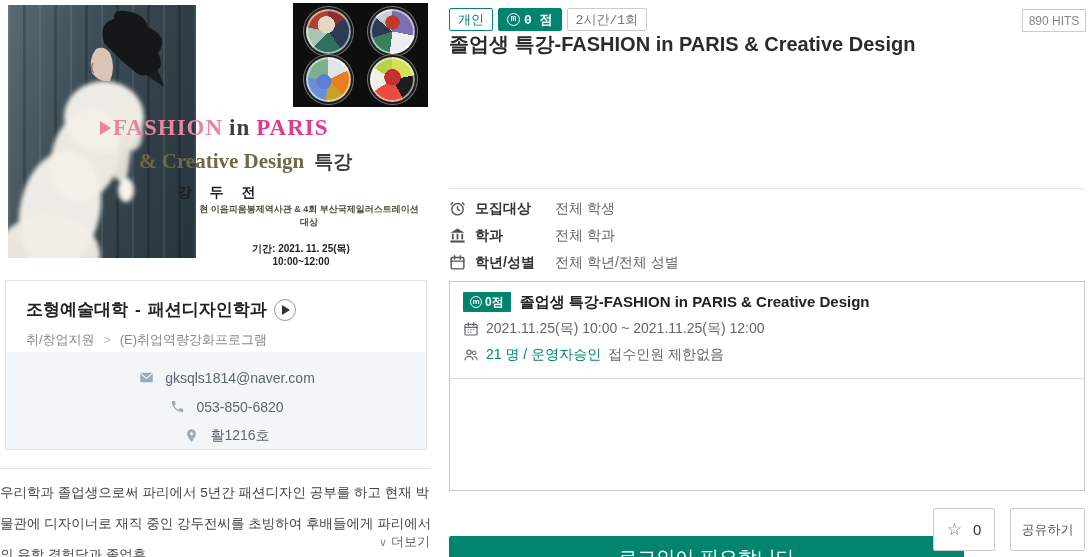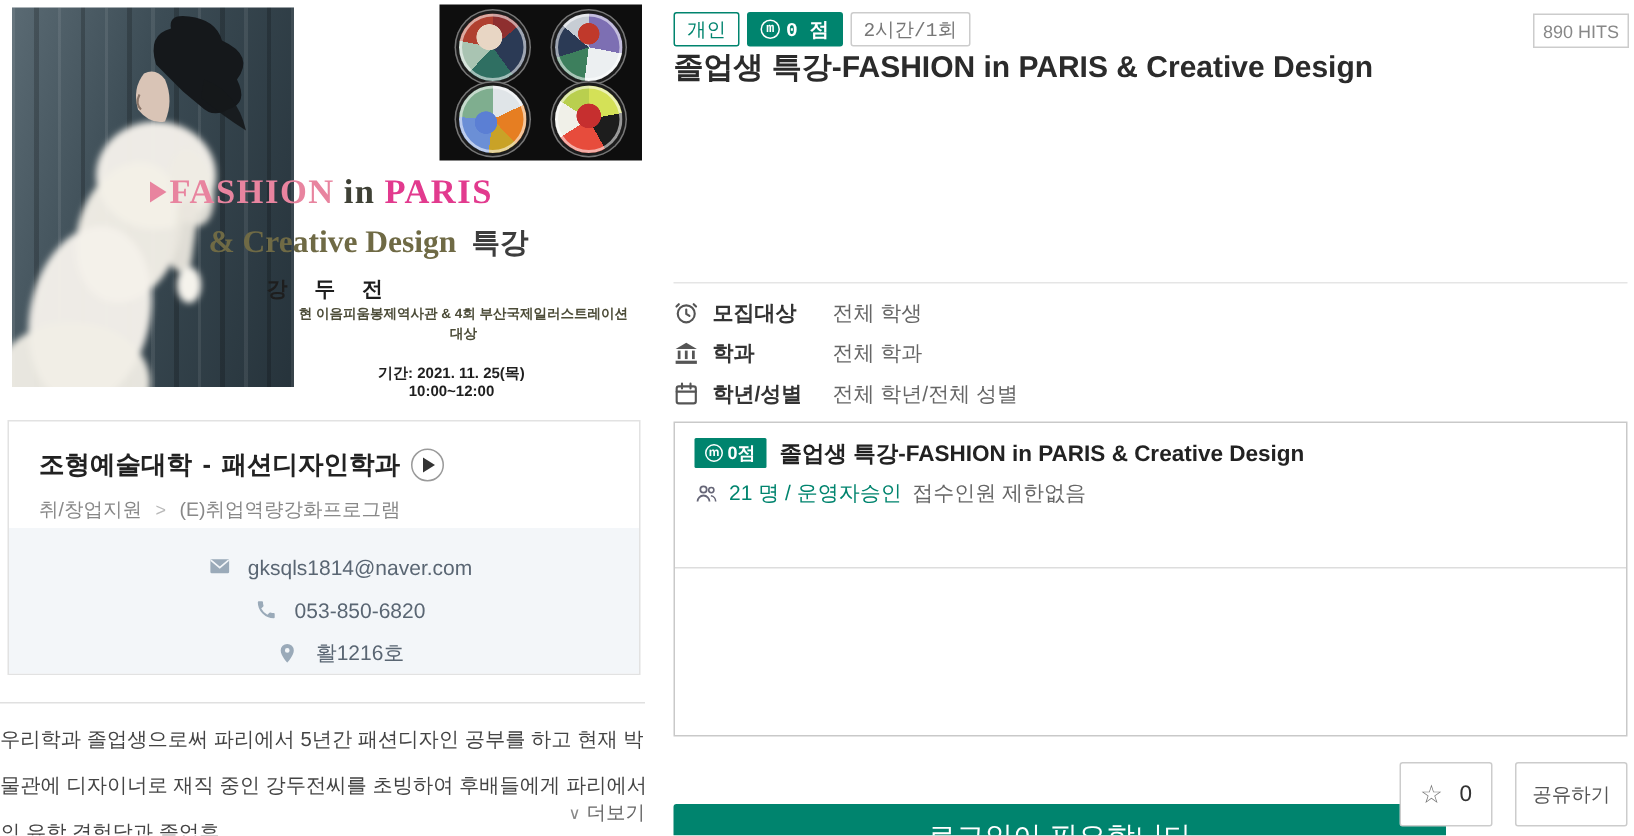--- a/index.html
+++ b/index.html
@@ -247,20 +247,28 @@
   <div class="session-box">
     <div class="session-title-row">
       <span class="session-badge">
         <span class="m-circle">m</span>
         <span>0점</span>
       </span>
       <span class="session-title">졸업생 특강-FASHION in PARIS &amp; Creative Design</span>
     </div>
     <div class="session-row">
       <svg viewBox="0 0 24 24">
+          <rect x="3" y="5" width="18" height="16" rx="1.5" fill="none" stroke="#667" stroke-width="1.8"></rect>
+          <path d="M3 9.5h18M8 2.5V7M16 2.5V7" stroke="#667" stroke-width="1.8" stroke-linecap="round"></path>
+          <path d="M7 13h2M11 13h2M15 13h2M7 17h2M11 17h2" stroke="#667" stroke-width="1.6"></path>
+        </svg>
+      <span>2021.11.25(목) 10:00 ~ 2021.11.25(목) 12:00</span>
+    </div>
+    <div class="session-row">
+      <svg viewBox="0 0 24 24">
           <circle cx="9" cy="8" r="3.2" fill="none" stroke="#667" stroke-width="1.8"></circle>
           <path d="M3 20c0-3.3 2.7-6 6-6s6 2.7 6 6" fill="none" stroke="#667" stroke-width="1.8"></path>
           <circle cx="16.8" cy="8.6" r="2.6" fill="none" stroke="#667" stroke-width="1.6"></circle>
           <path d="M16.4 14.3c2.7.4 4.8 2.8 4.8 5.7" fill="none" stroke="#667" stroke-width="1.6"></path>
         </svg>
       <span class="hl-teal">21 명 / 운영자승인</span>
       <span>접수인원 제한없음</span>
     </div>
     <div class="session-inner-divider"></div>
   </div>

